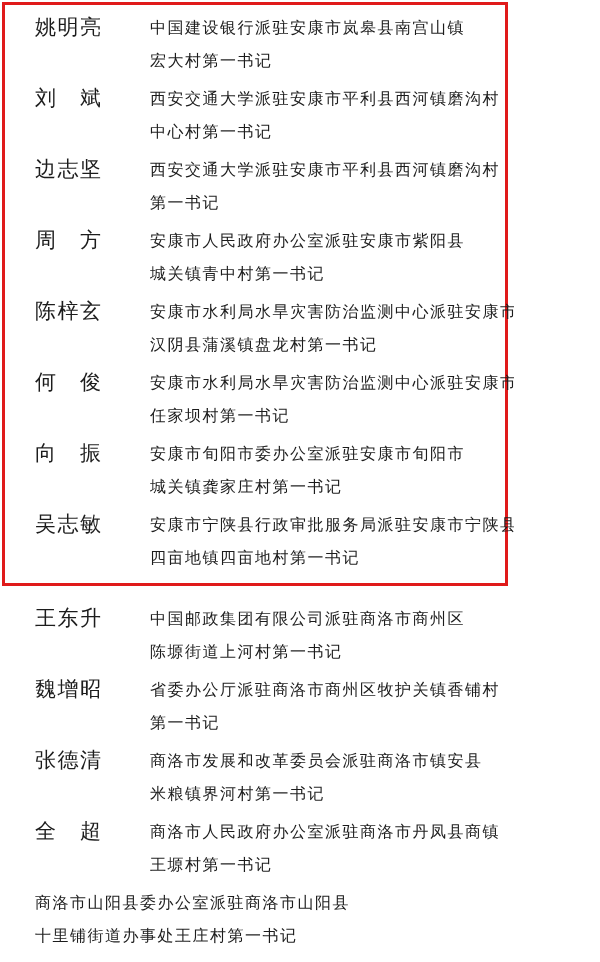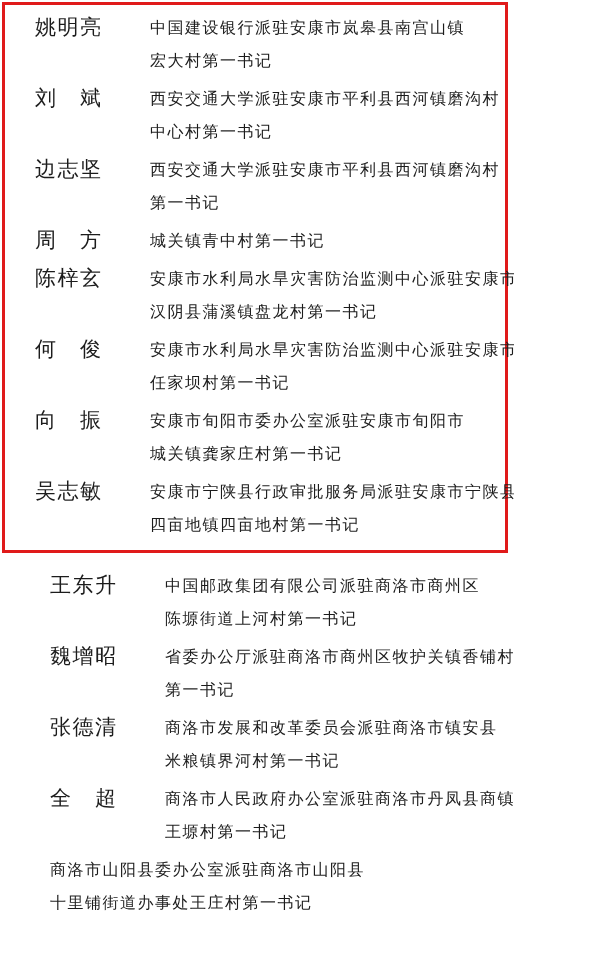--- a/index.html
+++ b/index.html
@@ -24,21 +24,21 @@
   }
   .plain-list {
     padding-top: 16px;
   }
   .entry {
     display: flex;
     align-items: flex-start;
     margin-bottom: 5px;
   }
   .red-box .entry { padding-left: 30px; }
-  .plain-list .entry { padding-left: 50px; }
+  .plain-list .entry { padding-left: 35px; }
   .name {
     width: 115px;
     flex: 0 0 115px;
     font-size: 21px;
     letter-spacing: 1.5px;
     line-height: 33px;
     white-space: nowrap;
   }
   .desc {
     flex: 1;
@@ -75,20 +75,21 @@
     <div class="name">边志坚</div>
     <div class="desc">
       <div class="line">西安交通大学派驻安康市平利县西河镇磨沟村</div>
       <div class="line">第一书记</div>
     </div>
   </div>
 
   <div class="entry">
     <div class="name">周　方</div>
     <div class="desc">
+      <div class="line">安康市人民政府办公室派驻安康市紫阳县</div>
       <div class="line">城关镇青中村第一书记</div>
     </div>
   </div>
 
   <div class="entry">
     <div class="name">陈梓玄</div>
     <div class="desc">
       <div class="line">安康市水利局水旱灾害防治监测中心派驻安康市</div>
       <div class="line">汉阴县蒲溪镇盘龙村第一书记</div>
     </div>

